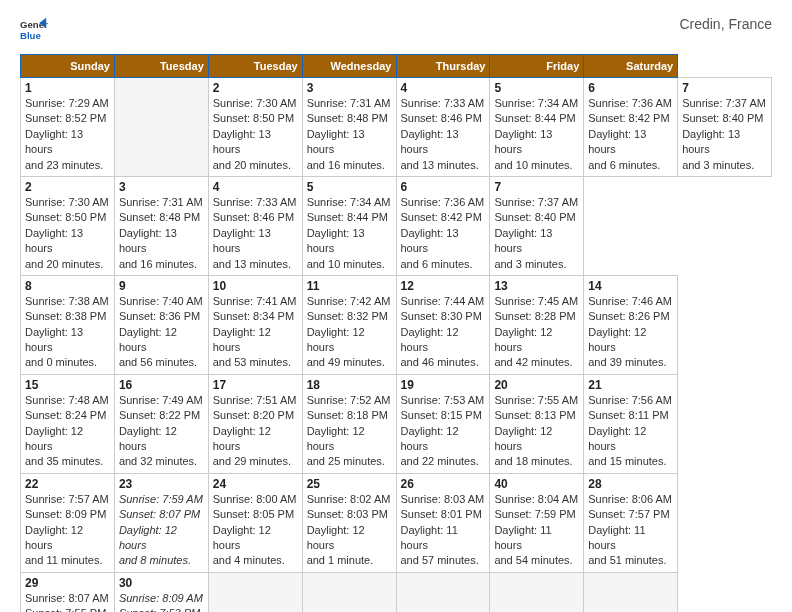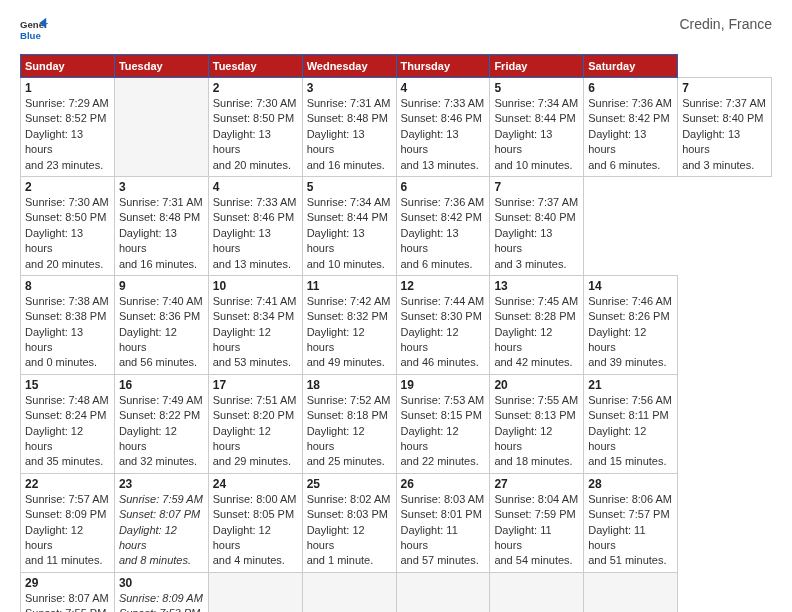--- a/index.html
+++ b/index.html
@@ -42,26 +42,26 @@
     .subtitle {
       font-size: 14px;
       color: #555;
     }
     table {
       width: 100%;
       border-collapse: collapse;
       table-layout: fixed;
     }
     th {
-      background-color: #b91c1c;
+      background-color: #a16207;
       color: #fff;
       font-size: 11px;
       font-weight: bold;
       padding: 5px 4px;
-      text-align: left;
+      text-align: right;
       border: 1px solid #1565c0;
     }
     td {
       border: 1px solid #ccc;
       vertical-align: top;
       padding: 3px 4px;
       font-size: 9px;
       color: #333;
       height: 80px;
       background: #fff;
@@ -340,21 +340,21 @@
 and 1 minute.</div>
           </td>
           <td>
             <span class="day-num">26</span>
             <div class="day-info" style="white-space: pre-line;">Sunrise: 8:03 AM
 Sunset: 8:01 PM
 Daylight: 11 hours
 and 57 minutes.</div>
           </td>
           <td>
-            <span class="day-num">27</span>
+            <span class="day-num">40</span>
             <div class="day-info" style="white-space: pre-line;">Sunrise: 8:04 AM
 Sunset: 7:59 PM
 Daylight: 11 hours
 and 54 minutes.</div>
           </td>
           <td>
             <span class="day-num">28</span>
             <div class="day-info" style="white-space: pre-line;">Sunrise: 8:06 AM
 Sunset: 7:57 PM
 Daylight: 11 hours

